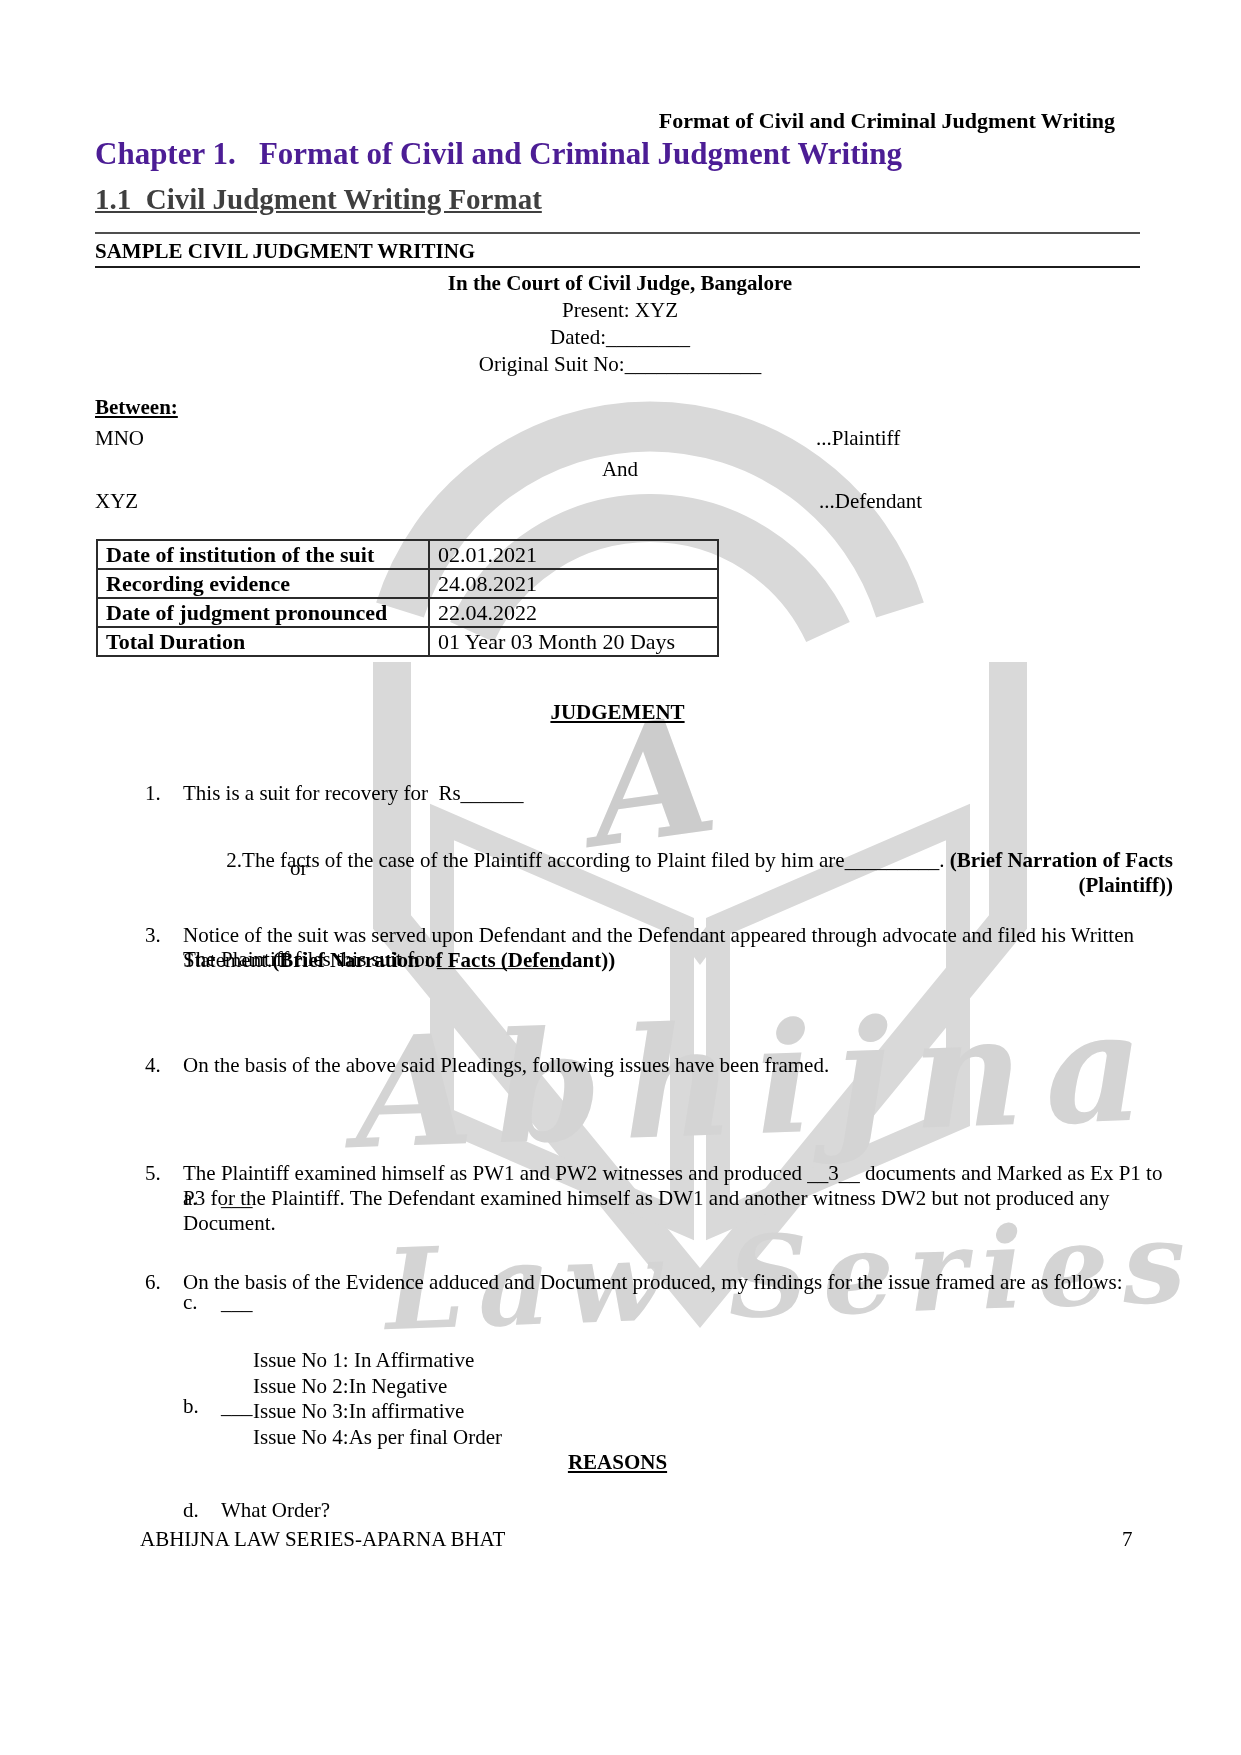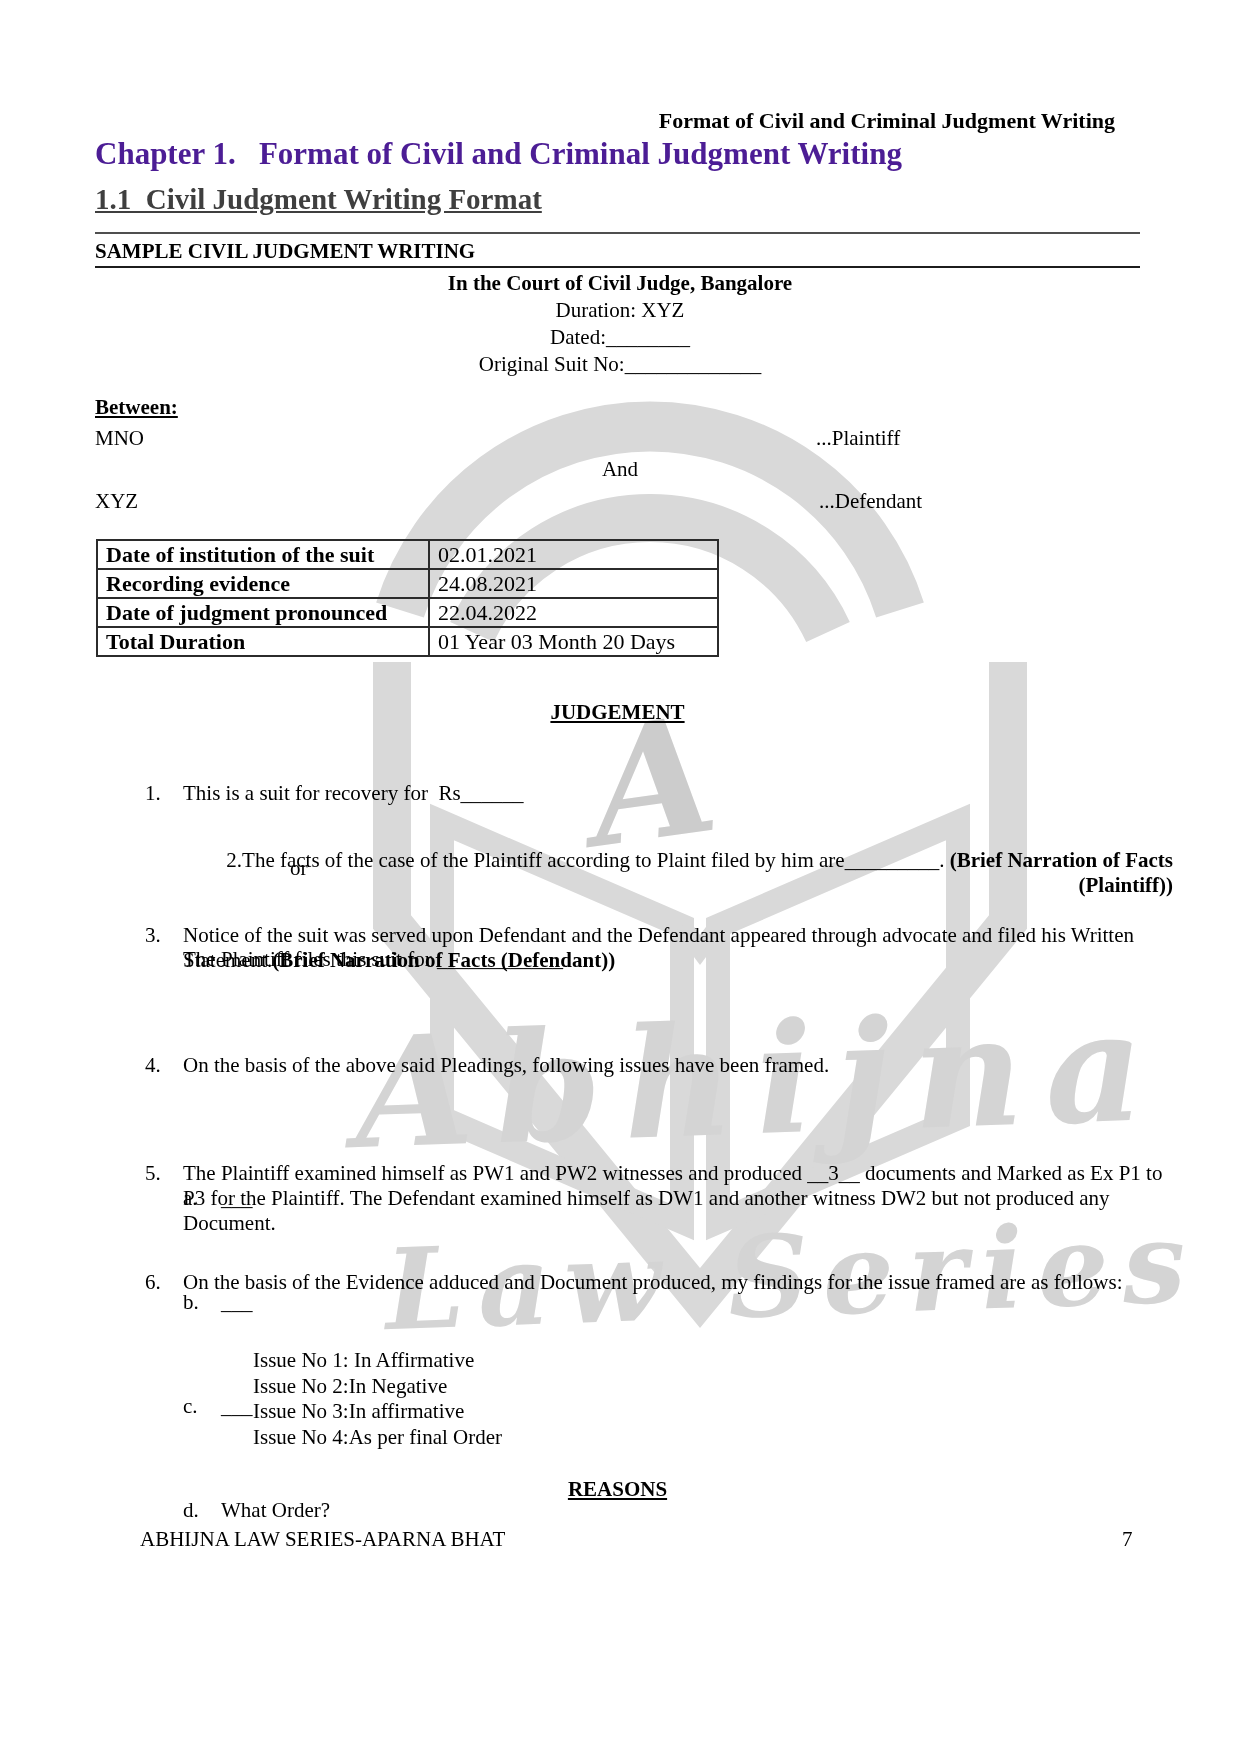--- a/index.html
+++ b/index.html
@@ -50,21 +50,21 @@
   #item1 .or-line{margin-left:107px;}
   #item1 .alt-line{margin-top:16px;}
   #item2{top:848px;text-align:right;}
   #item3{top:923px;}
   #item4{top:1003px;}
   .sub-list{margin-top:5px;text-indent:0;line-height:26px;}
   .sub-item .letter{display:inline-block;width:38px;}
   #item5{top:1161px;}
   #item6{top:1270px;}
   #findings{top:1348px;left:253px;font-size:21px;line-height:25.5px;}
-  #reasons-heading{top:1450px;left:95px;width:1045px;text-align:center;font-weight:bold;font-size:21px;margin-top:27px;}
+  #reasons-heading{top:1450px;left:95px;width:1045px;text-align:center;font-weight:bold;font-size:21px;}
   #reasons-heading span{text-decoration:underline;}
   
   #footer-left{top:1527px;left:140px;font-size:21px;}
   #footer-page{top:1527px;left:1122px;font-size:21px;}
   b,.bold{font-weight:bold;}
 </style>
 </head>
 <body>
 
 <div id="page">
@@ -85,21 +85,21 @@
 
   <div class="abs" id="running-header">Format of Civil and Criminal Judgment Writing</div>
   <div class="abs pre" id="chapter-heading">Chapter 1.   Format of Civil and Criminal Judgment Writing</div>
   <div class="abs pre" id="section-heading">1.1  Civil Judgment Writing Format</div>
   <div class="abs" id="rule1"></div>
   <div class="abs" id="sample-heading">SAMPLE CIVIL JUDGMENT WRITING</div>
   <div class="abs" id="rule2"></div>
 
   <div class="abs" id="court-block">
     <div id="court-line">In the Court of Civil Judge, Bangalore</div>
-    <div>Duration: XYZ</div>
+    <div>Present: XYZ</div>
     <div>Dated:________</div>
     <div>Original Suit No:_____________</div>
   </div>
 
   <div class="abs" id="between-label">Between:</div>
   <div class="abs" id="plaintiff-name">MNO</div>
   <div class="abs" id="plaintiff-tag">...Plaintiff</div>
   <div class="abs" id="and-label">And</div>
   <div class="abs" id="defendant-name">XYZ</div>
   <div class="abs" id="defendant-tag">...Defendant</div>
@@ -141,23 +141,23 @@
 
   <div class="abs jitem pre" id="item2"><span class="num">2.</span><span><span>The facts of the case of the Plaintiff according to Plaint filed by him are_________. </span><span class="bold">(Brief Narration of Facts (Plaintiff))</span></span></div>
 
   <div class="abs jitem pre" id="item3"><span class="num">3.</span><span><span>Notice of the suit was served upon Defendant and the Defendant appeared through advocate and filed his Written Statement.</span><span class="bold">(Brief Narration of Facts (Defendant))</span></span></div>
 
   <div class="abs jitem pre" id="item4">
     <div><span class="num">4.</span><span>On the basis of the above said Pleadings, following issues have been framed.</span></div>
     <div class="sub-list">
     <div class="sub-item"><span class="letter">a.</span><span>___</span></div>
   
+    <div class="sub-item"><span class="letter">c.</span><span>___</span></div>
+  
     <div class="sub-item"><span class="letter">b.</span><span>___</span></div>
-  
-    <div class="sub-item"><span class="letter">c.</span><span>___</span></div>
   
     <div class="sub-item"><span class="letter">d.</span><span>What Order?</span></div>
   </div>
   </div>
 
   <div class="abs jitem pre" id="item5"><span class="num">5.</span><span>The Plaintiff examined himself as PW1 and PW2 witnesses and produced __3__ documents and Marked as Ex P1 to P3 for the Plaintiff. The Defendant examined himself as DW1 and another witness DW2 but not produced any Document.</span></div>
 
   <div class="abs jitem pre" id="item6"><span class="num">6.</span><span>On the basis of the Evidence adduced and Document produced, my findings for the issue framed are as follows:</span></div>
 
   <div class="abs" id="findings">

